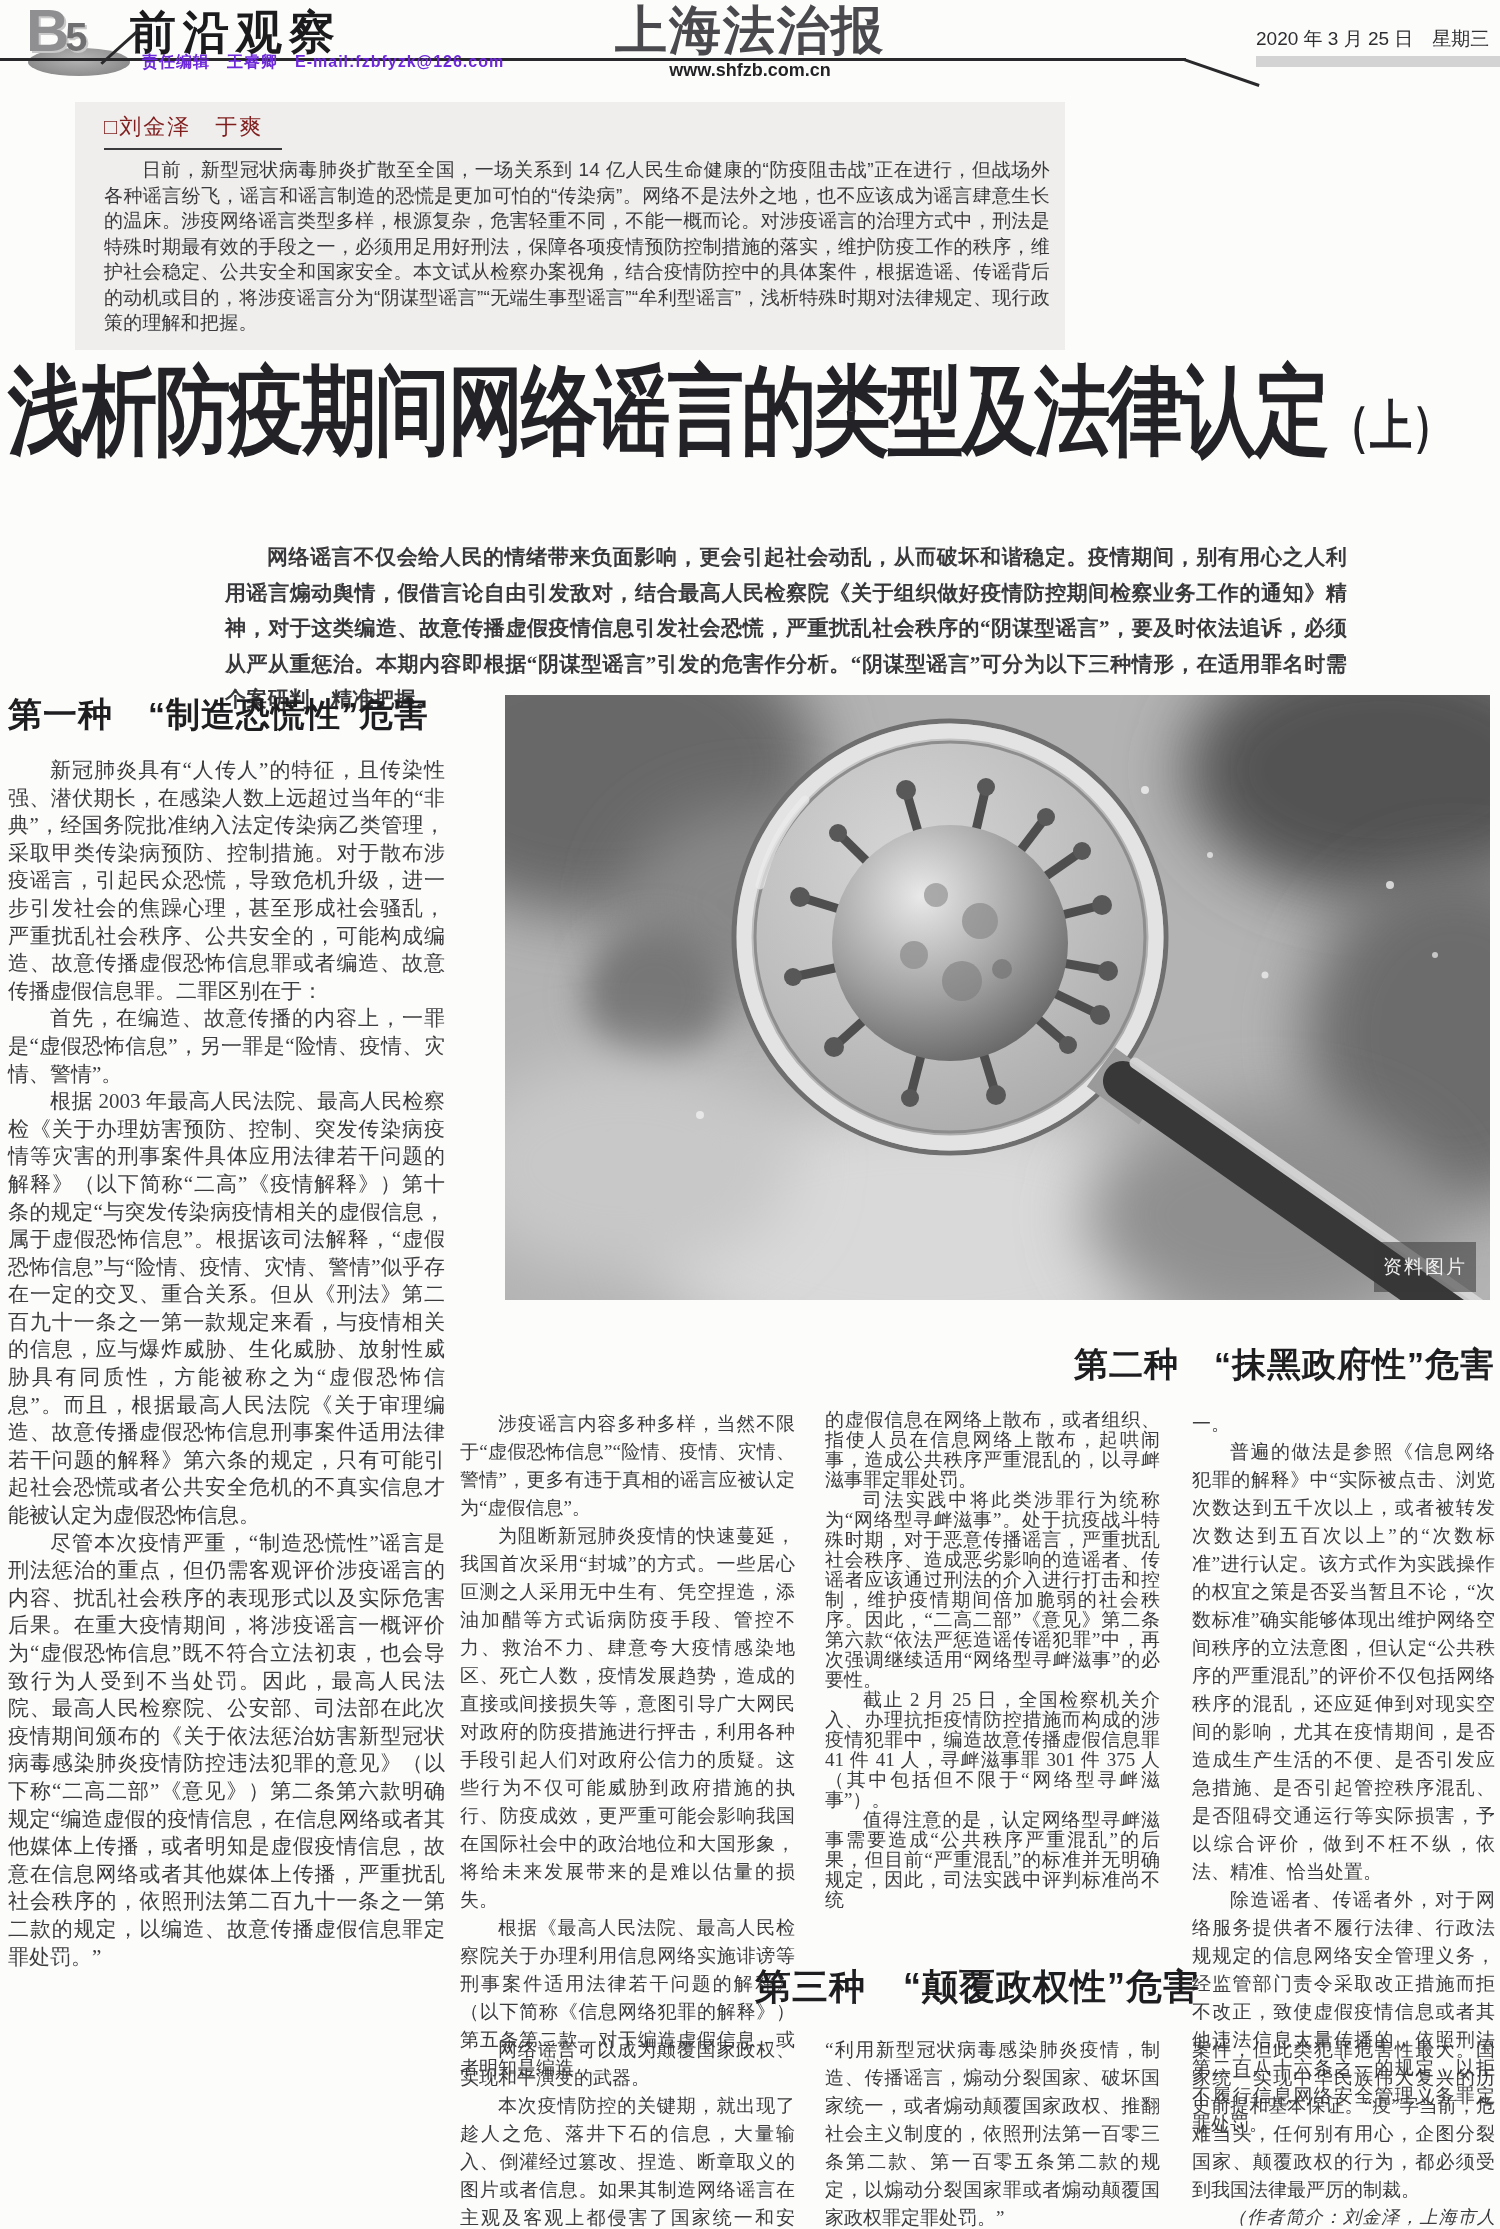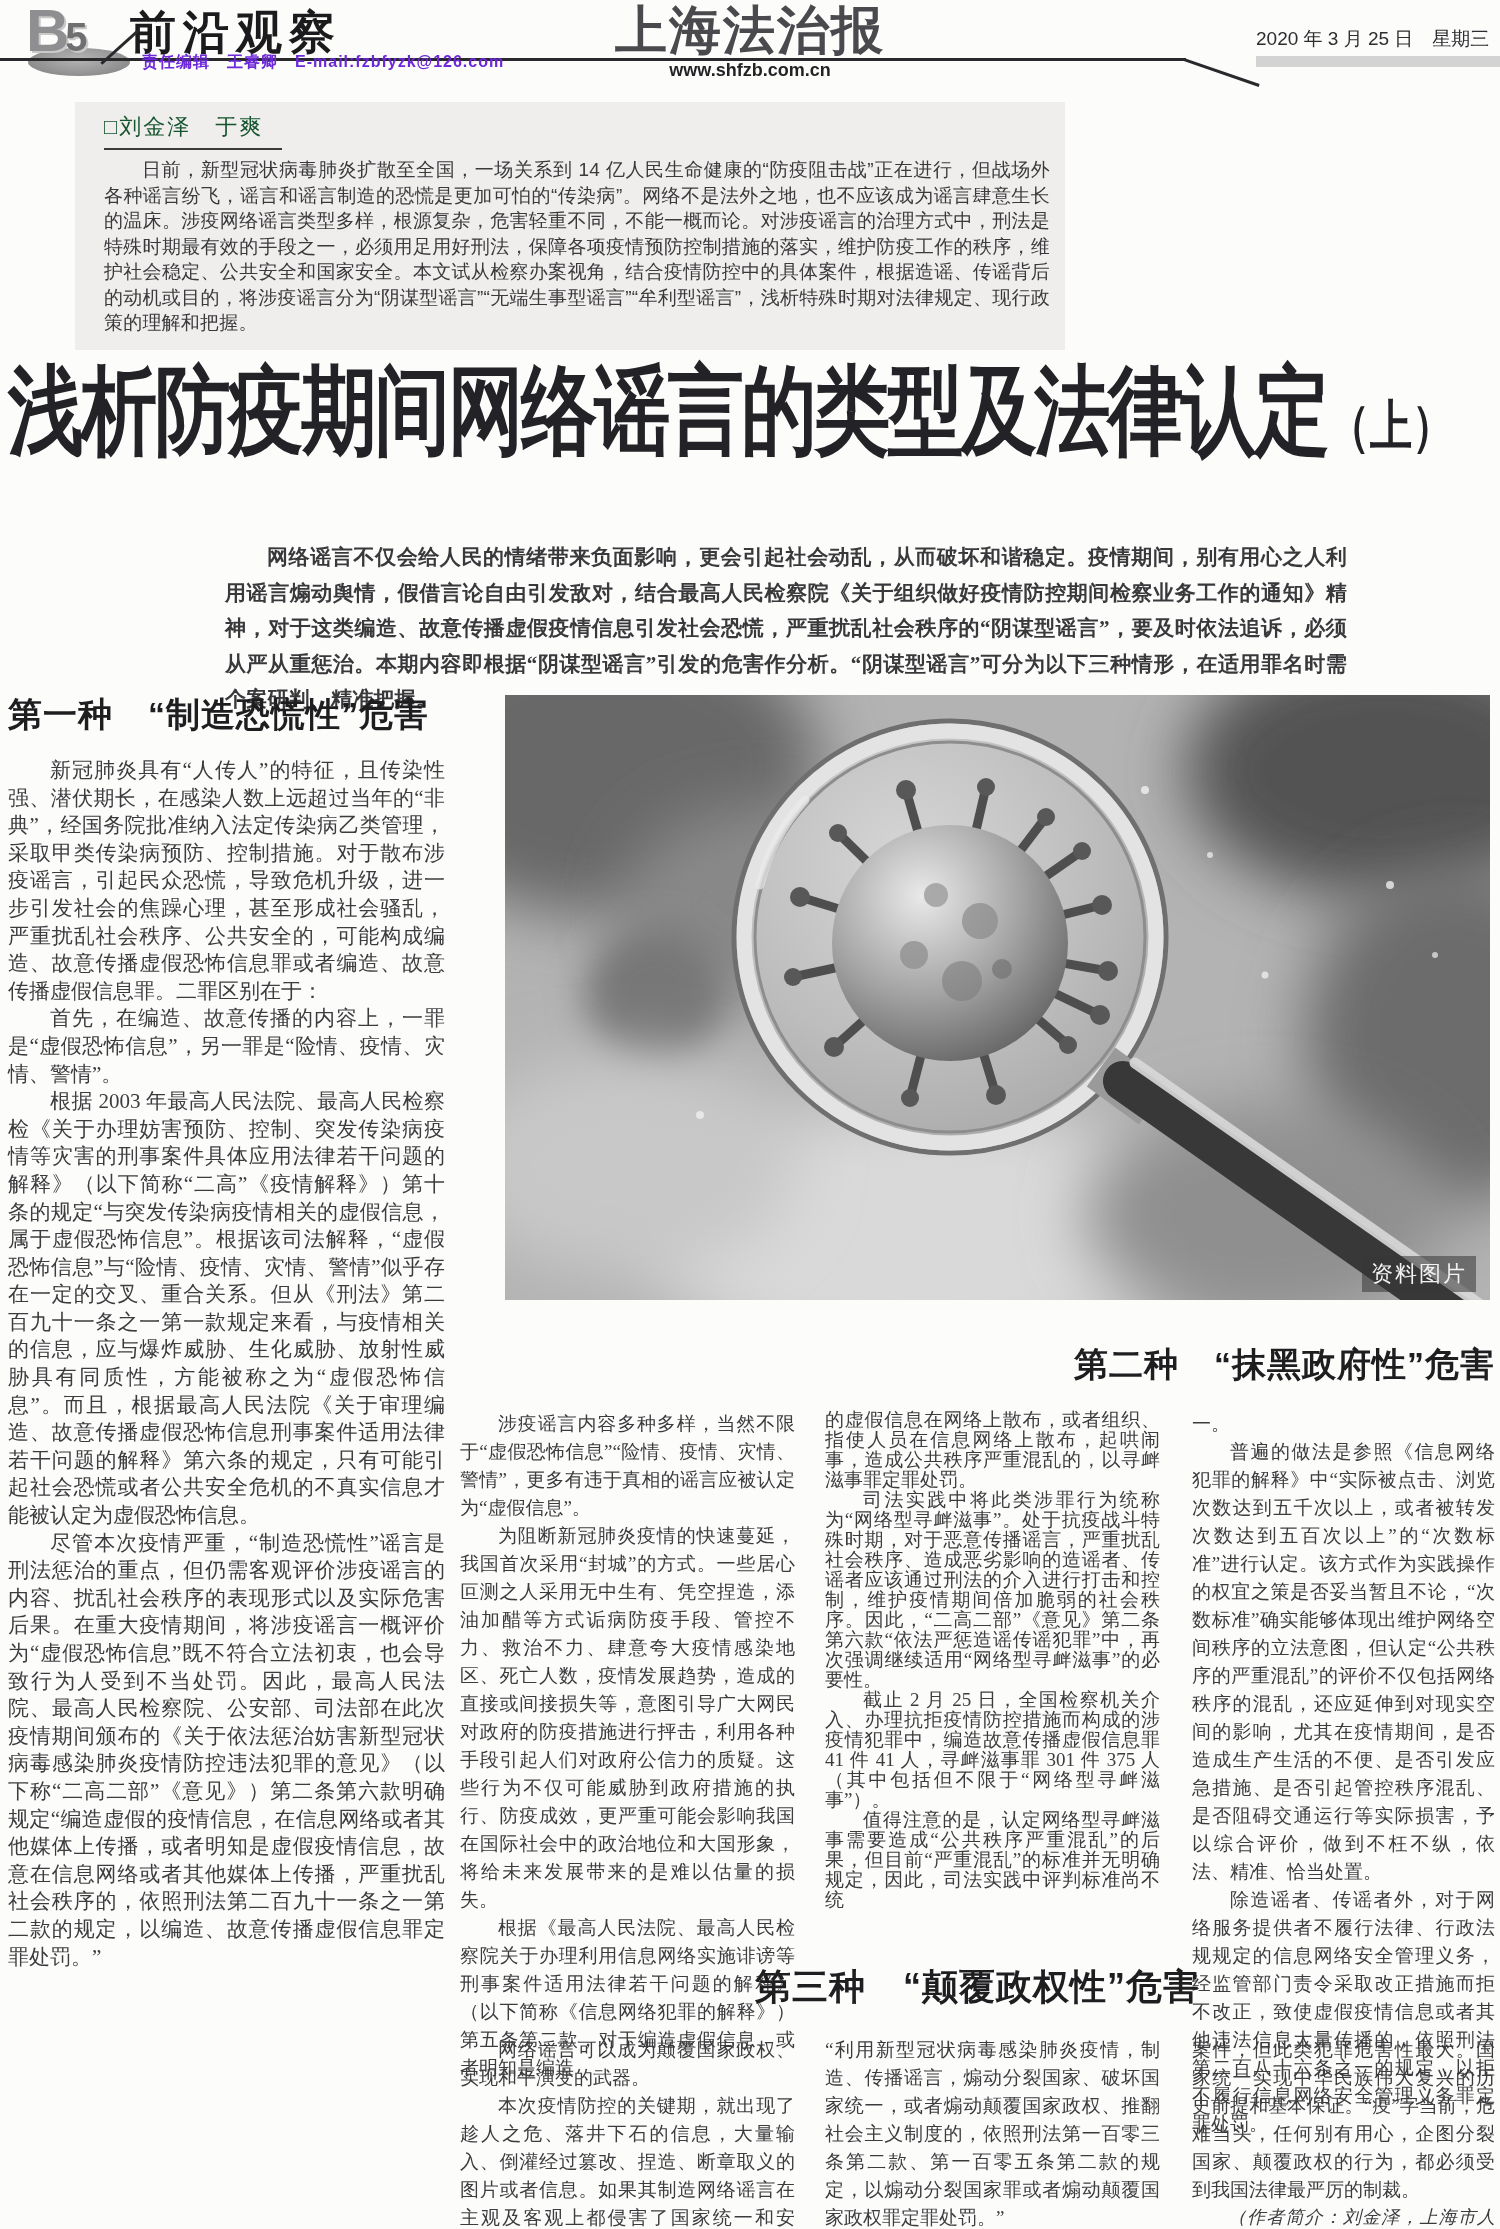--- a/index.html
+++ b/index.html
@@ -23,21 +23,21 @@
      transform:rotate(-42deg);transform-origin:left bottom;}
   #editor-line{left:142px;top:52px;font-size:16px;color:#6d28d9;font-weight:bold;letter-spacing:1px;}
   #masthead{left:590px;top:-4px;width:320px;text-align:center;font-size:52px;font-weight:900;
      color:#4a4a4e;letter-spacing:2px;font-family:"DejaVu Serif","Liberation Serif",serif;}
   #website{left:590px;top:60px;width:320px;text-align:center;font-size:18px;font-weight:bold;color:#232326;}
   #date-line{left:1256px;top:26px;font-size:19px;color:#2d2d30;}
   #date-bar{left:1256px;top:56px;width:244px;height:11px;background:#d3d3d3;}
 
   
   #intro-box{left:75px;top:102px;width:990px;height:248px;background:#efeeec;}
-  #byline{left:104px;top:112px;font-size:22px;color:#14532d;letter-spacing:2px;}
+  #byline{left:104px;top:112px;font-size:22px;color:#7f1d1d;letter-spacing:2px;}
   #byline-rule{left:104px;top:148px;width:178px;height:2px;background:#3a3a3d;}
   #intro-text{left:104px;top:157px;width:946px;font-size:19px;line-height:25.5px;
      text-align:justify;text-indent:2em;color:#3a3a3c;letter-spacing:.2px;}
 
   
   #headline{left:8px;top:348px;width:1492px;height:130px;white-space:nowrap;}
   #headline-inner{display:inline-block;transform:scaleX(.78);transform-origin:left top;
      font-size:97px;font-weight:800;color:#232327;letter-spacing:-3px;line-height:125px;}
   #headline-inner .suffix{font-size:54px;font-weight:800;letter-spacing:0;}
 
@@ -59,21 +59,21 @@
   #col3-s2{left:825px;top:1410px;width:335px;font-size:19px;line-height:20px;color:#3c3c3f;}
   #col4-s2{left:1192px;top:1410px;width:303px;font-size:19px;line-height:28px;color:#3c3c3f;}
   #col2-s3{left:460px;top:2036px;width:335px;font-size:19px;line-height:28px;color:#3c3c3f;}
   #col3-s3{left:825px;top:2036px;width:335px;font-size:19px;line-height:28px;color:#3c3c3f;}
   #col4-s3{left:1192px;top:2036px;width:303px;font-size:19px;line-height:28px;color:#3c3c3f;}
   .bio{margin:0;font-style:italic;text-indent:2em;text-align:justify;font-size:18px;line-height:26px;}
 
   
   #photo{left:505px;top:695px;width:985px;height:605px;overflow:hidden;background:#b5b5b5;}
   #photo-caption{position:absolute;right:14px;bottom:8px;background:rgba(55,55,55,.55);
-     color:#f2f2f2;font-size:22px;padding:3px 9px;letter-spacing:2px;}
+     color:#f2f2f2;font-size:19px;padding:12px 9px;letter-spacing:2px;}
 </style>
 </head>
 <body>
 
 <div id="page">
 
   <div class="abs" id="badge-b">
     <div class="abs" id="badge-ellipse"></div>
     <div class="abs sans" id="badge-text"><span>B</span><span class="num">5</span></div>
   </div>

